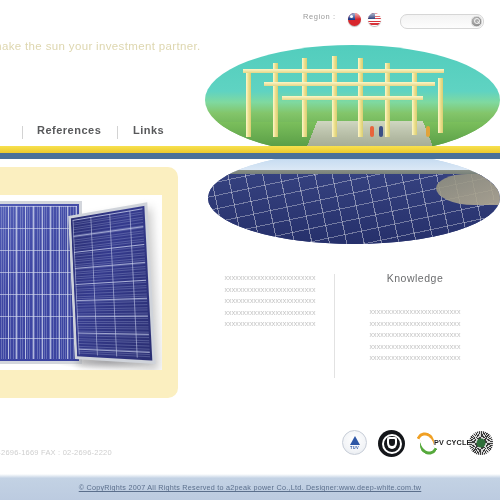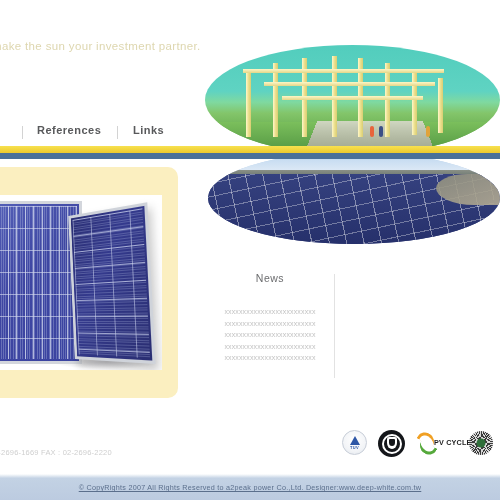--- a/index.html
+++ b/index.html
@@ -189,20 +189,43 @@
   .copyright span{
     position:absolute;left:0;top:9px;width:500px;text-align:center;
     font-size:7.2px;color:#5b6f8c;letter-spacing:.25px;white-space:nowrap;text-decoration:underline;
   }
 </style>
 </head>
 <body>
 
 <div class="page">
 
+  <div class="utility">
+    <div class="region-label">Region :</div>
+
+    <div class="flag flag-tw">
+      <div class="canton"></div>
+      <div class="sun"></div>
+      <div class="flag-gloss"></div>
+    </div>
+
+    <div class="flag flag-us">
+      <div class="stripes"></div>
+      <div class="canton"></div>
+      <div class="flag-gloss"></div>
+    </div>
+
+    <div class="searchbox">
+      <input type="text" placeholder="" style="">
+      <div class="search-btn">
+        <div class="glass"></div>
+        <div class="handle"></div>
+      </div>
+    </div>
+  </div>
 
   <div class="tagline">make the sun your investment partner.</div>
 
   <div class="nav">
     <div class="nav-sep" id="sep-1"></div>
     <div class="nav-item" id="nav-references">References</div>
     <div class="nav-sep" id="sep-2"></div>
     <div class="nav-item" id="nav-links">Links</div>
   </div>
 
@@ -243,28 +266,35 @@
       </div>
       <div class="panel-tilt">
         <div class="cells"></div>
       </div>
     </div>
   </div>
 
   <div class="col-divider"></div>
 
   <div class="col-news">
-    <div class="col-head">News</div>
-    <div class="xrow">xxxxxxxxxxxxxxxxxxxxxxxxx</div>
-    <div class="xrow">xxxxxxxxxxxxxxxxxxxxxxxxx</div>
-    <div class="xrow">xxxxxxxxxxxxxxxxxxxxxxxxx</div>
-    <div class="xrow">xxxxxxxxxxxxxxxxxxxxxxxxx</div>
-    <div class="xrow">xxxxxxxxxxxxxxxxxxxxxxxxx</div>
-  </div>
-
+    <div class="xrow">xxxxxxxxxxxxxxxxxxxxxxxxx</div>
+    <div class="xrow">xxxxxxxxxxxxxxxxxxxxxxxxx</div>
+    <div class="xrow">xxxxxxxxxxxxxxxxxxxxxxxxx</div>
+    <div class="xrow">xxxxxxxxxxxxxxxxxxxxxxxxx</div>
+    <div class="xrow">xxxxxxxxxxxxxxxxxxxxxxxxx</div>
+  </div>
+
+  <div class="col-knowledge">
+    <div class="col-head">Knowledge</div>
+    <div class="xrow">xxxxxxxxxxxxxxxxxxxxxxxxx</div>
+    <div class="xrow">xxxxxxxxxxxxxxxxxxxxxxxxx</div>
+    <div class="xrow">xxxxxxxxxxxxxxxxxxxxxxxxx</div>
+    <div class="xrow">xxxxxxxxxxxxxxxxxxxxxxxxx</div>
+    <div class="xrow">xxxxxxxxxxxxxxxxxxxxxxxxx</div>
+  </div>
 
   <div class="footer-contact">
     <div>)</div>
     <div>2-2696-1669   FAX : 02-2696-2220</div>
   </div>
 
   <div class="certs">
     <div class="cert cert-tuv">
       <div class="tri"></div>
       <div class="txt">TUV</div>

